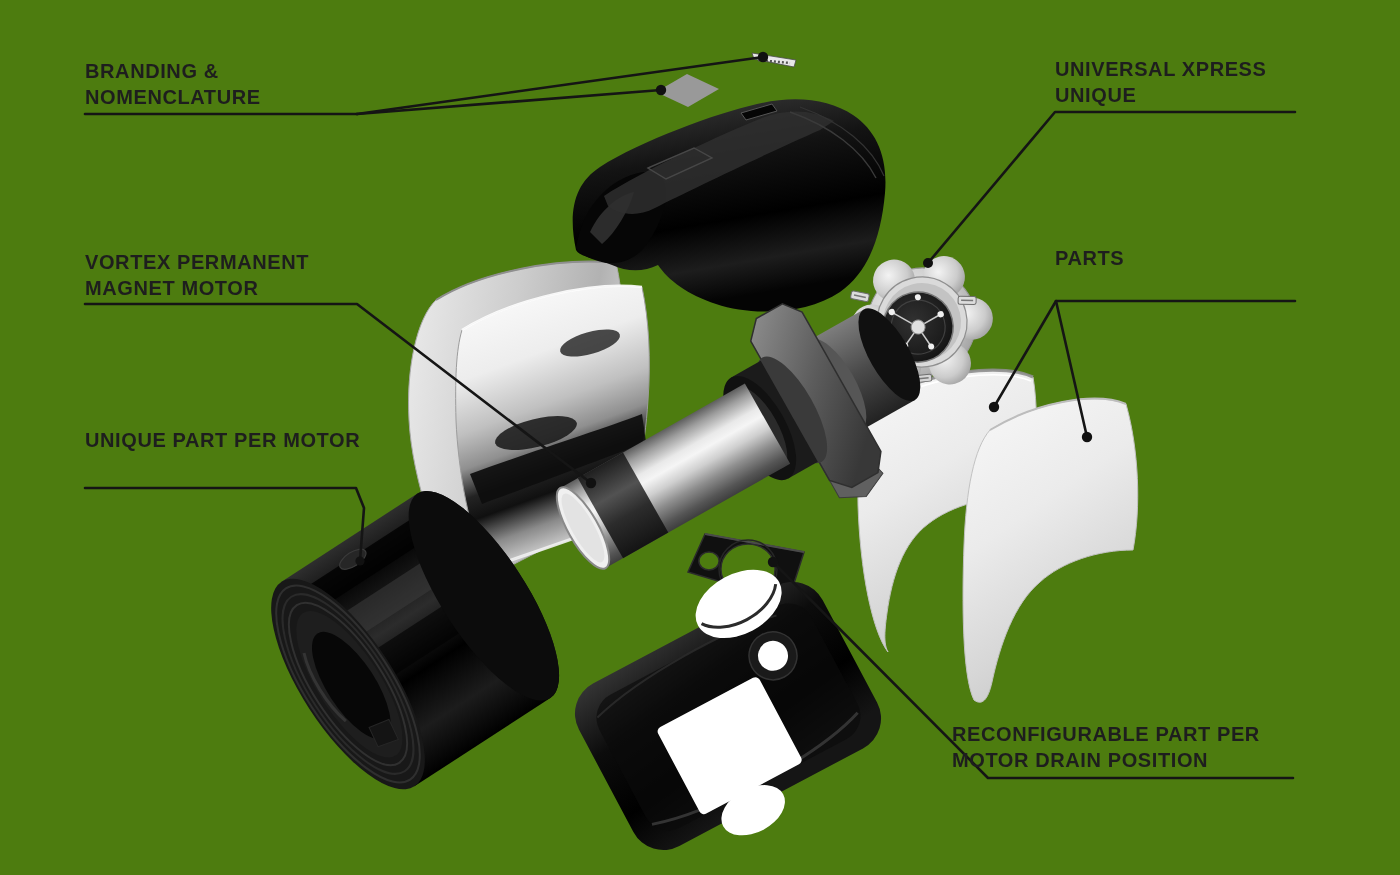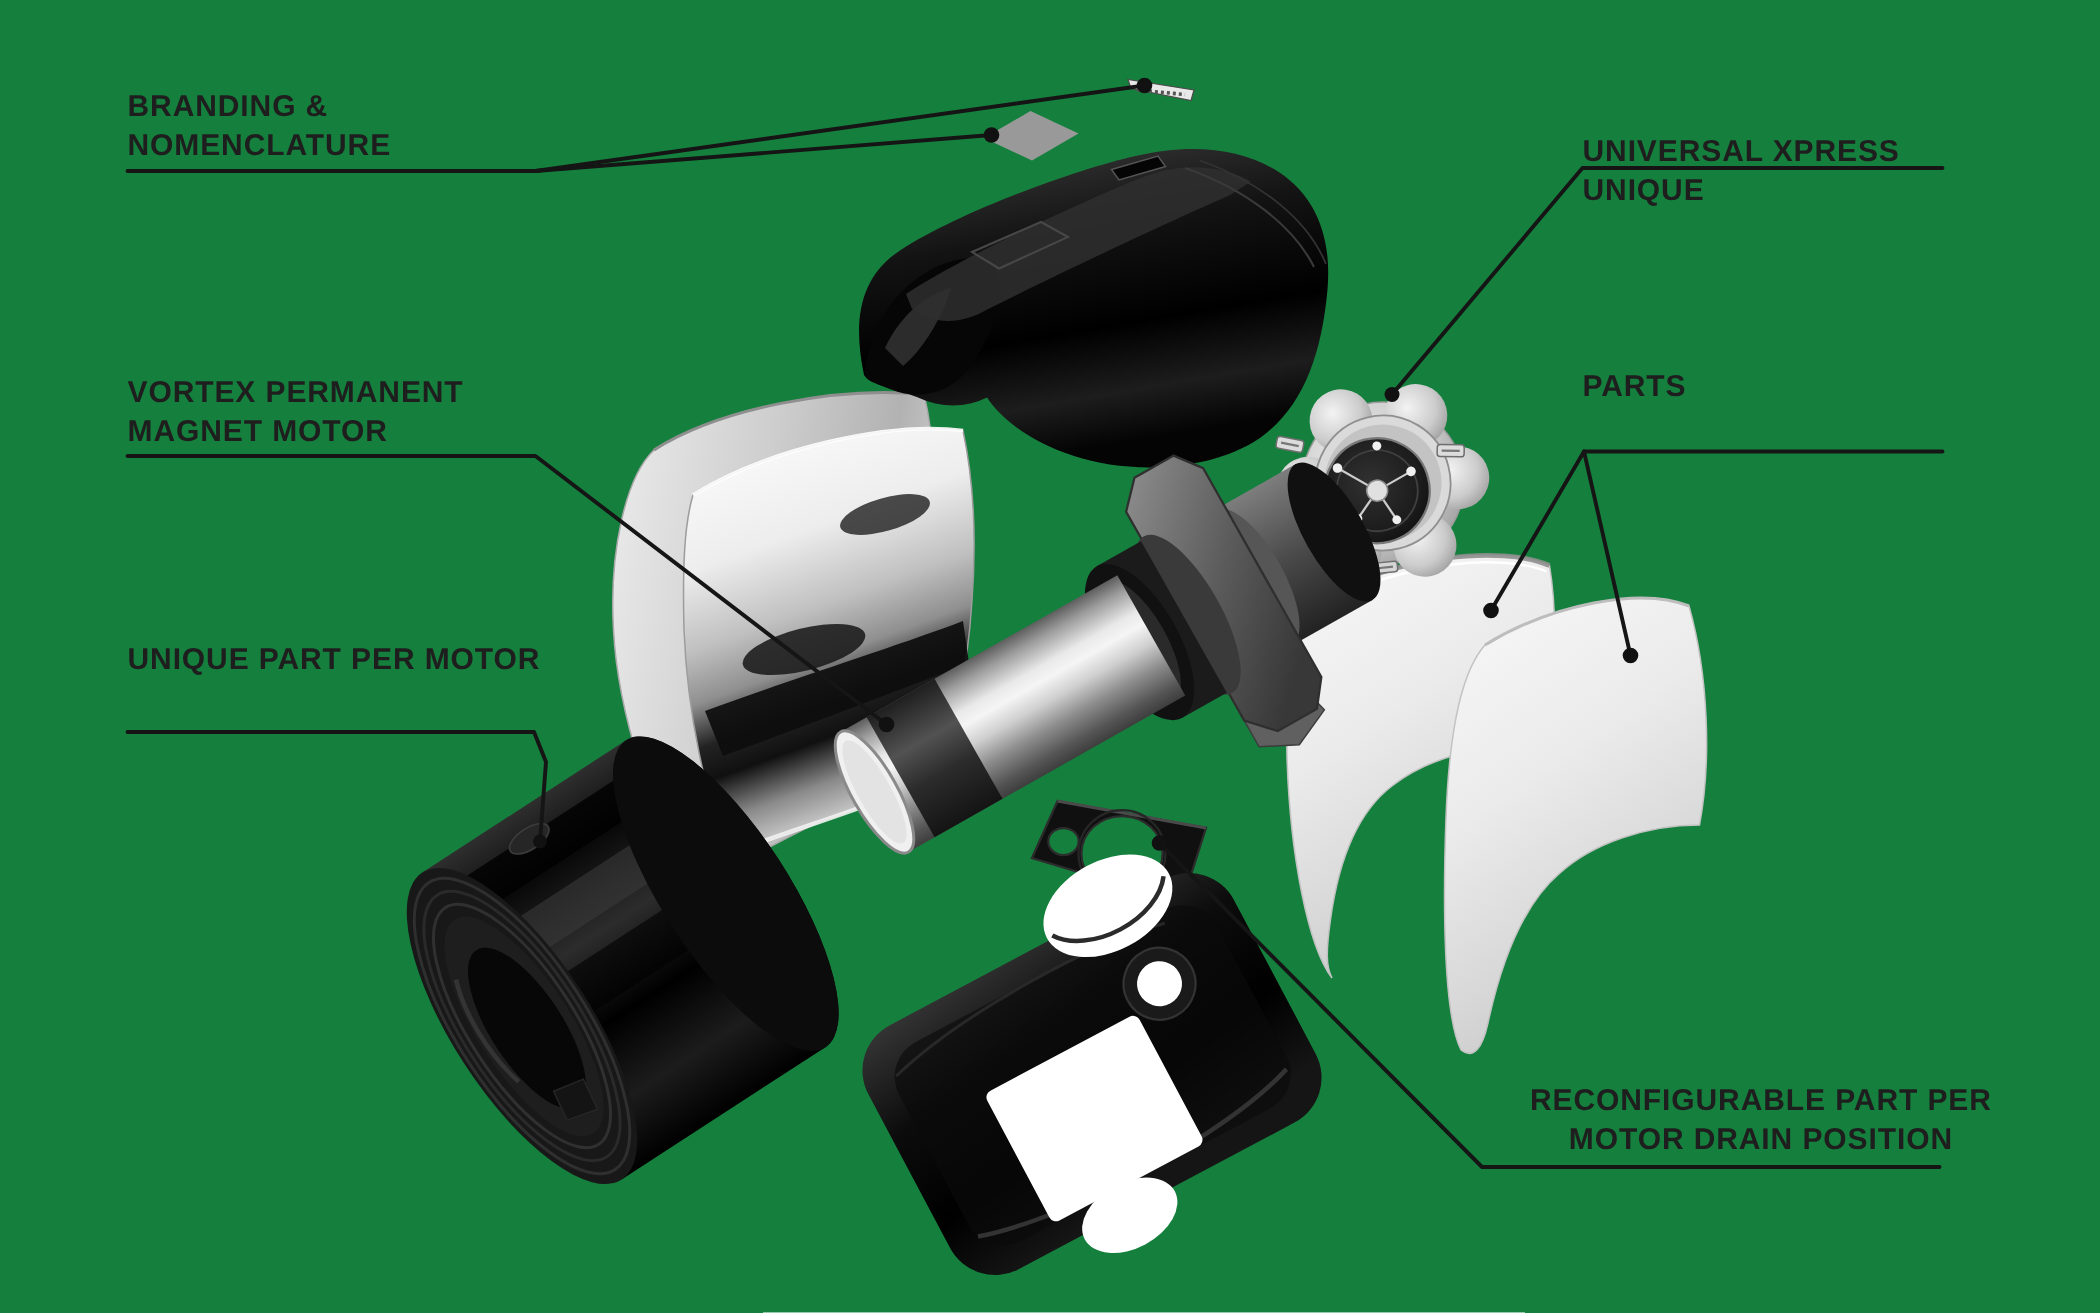--- a/index.html
+++ b/index.html
@@ -1,17 +1,17 @@
 <!DOCTYPE html>
 <html><head>
 <meta charset="utf-8">
 <style>
   html,body{margin:0;padding:0;background:#ffffff;}
   .stage{
-    position:relative;width:1400px;height:875px;background:#15803d;
+    position:relative;width:1400px;height:875px;background:#4d7c0f;
     font-family:"Liberation Sans",sans-serif;overflow:hidden;
   }
   .art{position:absolute;left:0;top:0;width:1400px;height:875px;}
   .callout{
     position:absolute;color:#1e1e1e;font-weight:700;font-size:20px;
     line-height:26px;letter-spacing:0.6px;white-space:nowrap;
   }
 </style>
 </head>
 <body>
@@ -276,36 +276,36 @@
     <circle cx="360" cy="561" r="4.6"></circle>
     <circle cx="773" cy="562" r="5.2"></circle>
   </g>
 </svg>
 
 <div class="callout" style="left:85px;top:58px;">
   <div>BRANDING &amp;</div>
   <div>NOMENCLATURE</div>
 </div>
 
-<div class="callout" style="left:1055px;top:56px;margin-top:32px;">
+<div class="callout" style="left:1055px;top:56px;">
   <div>UNIVERSAL XPRESS</div>
   <div>UNIQUE</div>
 </div>
 
 <div class="callout" style="left:85px;top:249px;">
   <div>VORTEX PERMANENT</div>
   <div>MAGNET MOTOR</div>
 </div>
 
 <div class="callout" style="left:1055px;top:245px;">
   <div>PARTS</div>
 </div>
 
 <div class="callout" style="left:85px;top:427px;">
   <div>UNIQUE PART PER MOTOR</div>
 </div>
 
-<div class="callout" style="left:1020px;top:721px;text-align:center;">
+<div class="callout" style="left:952px;top:721px;">
   <div>RECONFIGURABLE PART PER</div>
   <div>MOTOR DRAIN POSITION</div>
 </div>
 
 </div>
 
 </body></html>

